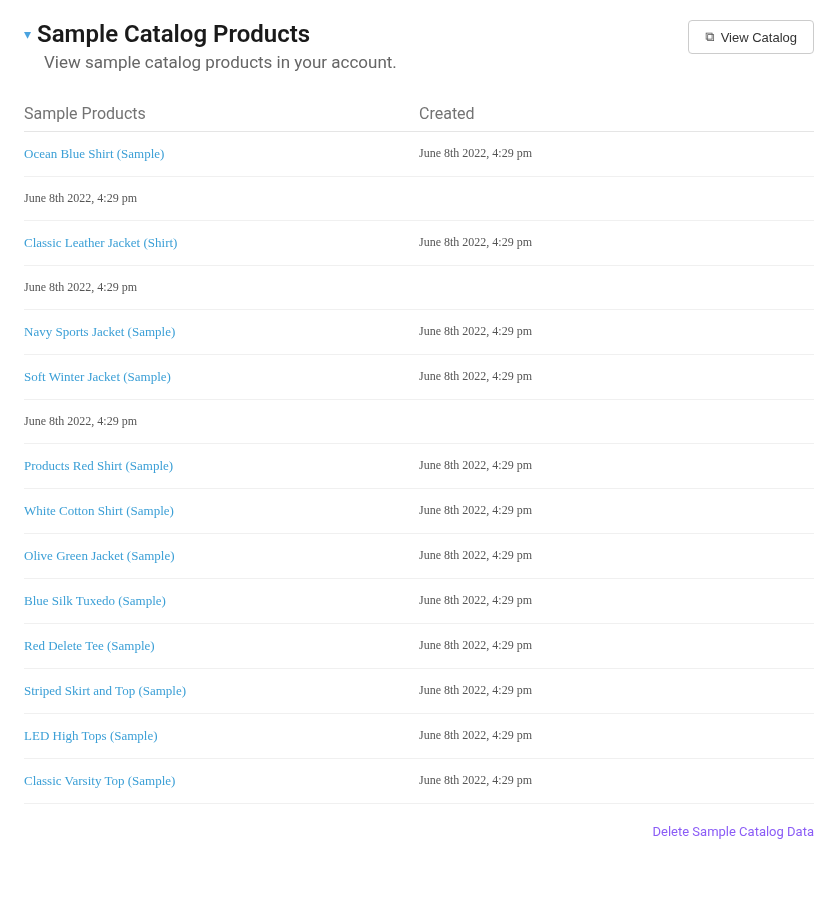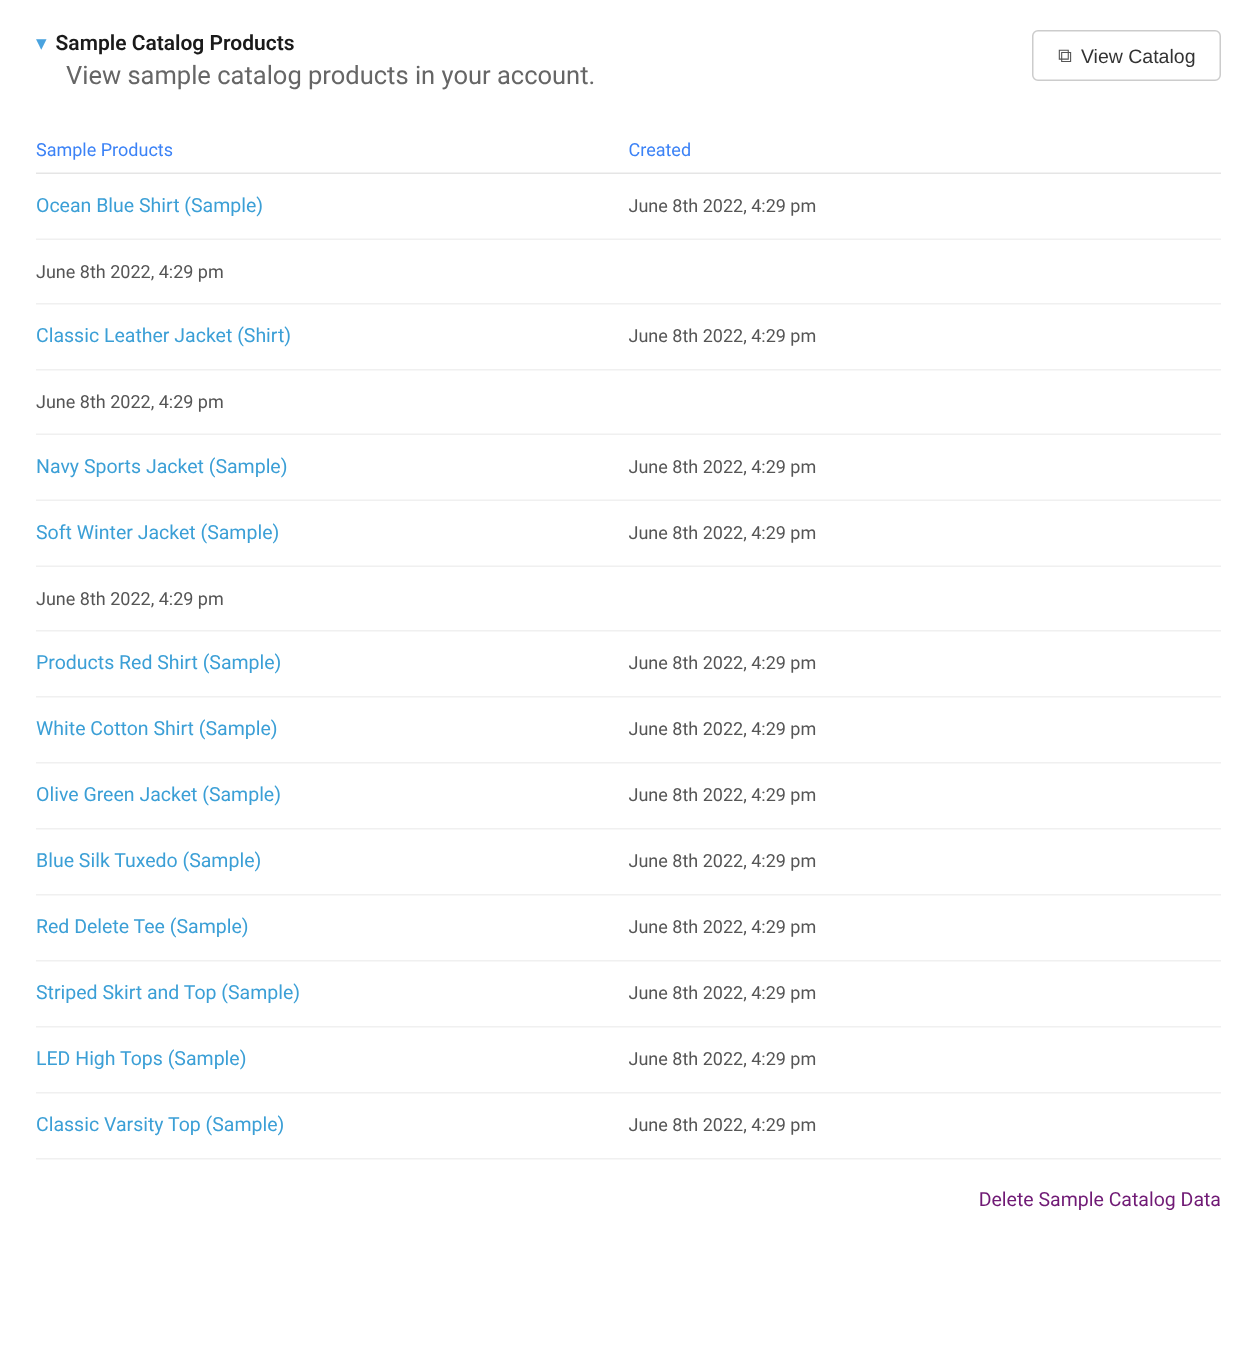--- a/index.html
+++ b/index.html
@@ -32,21 +32,21 @@
       display: flex;
       align-items: center;
       gap: 6px;
       margin-bottom: 4px;
     }
     .chevron-icon {
       color: #4aa3df;
       font-size: 14px;
     }
     .page-title {
-      font-size: 14px;
+      font-size: 24px;
       font-weight: 600;
       color: #1a1a1a;
     }
     .subtitle {
       color: #666;
       font-size: 17px;
       margin-left: 20px;
     }
     .view-catalog-btn {
       display: flex;
@@ -69,47 +69,48 @@
       width: 100%;
     }
     .table-header {
       display: grid;
       grid-template-columns: 1fr 1fr;
       padding: 8px 0;
       border-bottom: 1px solid #e5e5e5;
       margin-bottom: 0;
     }
     .col-header {
-      font-size: 12px;
-      color: #3b82f6;
+      font-size: 16px;
+      color: #737373;
       font-weight: 400;
       text-transform: none;
     }
     .table-row {
       display: grid;
       grid-template-columns: 1fr 1fr;
       padding: 14px 0;
       border-bottom: 1px solid #f0f0f0;
+      font-family: Liberation Serif, serif;
     }
     .product-link {
       color: #3b9fd6;
       text-decoration: none;
       font-size: 13px;
     }
     .created-date {
       color: #555;
       font-size: 12px;
     }
     .footer-actions {
       display: flex;
       justify-content: flex-end;
       padding: 20px 0 10px;
     }
     .delete-link {
-      color: #701a75;
+      color: #8b5cf6;
       text-decoration: none;
       font-size: 13px;
       cursor: pointer;
     }
   </style>
 </head>
 <body>
 
 <div class="page-wrapper">
   <div class="header">

